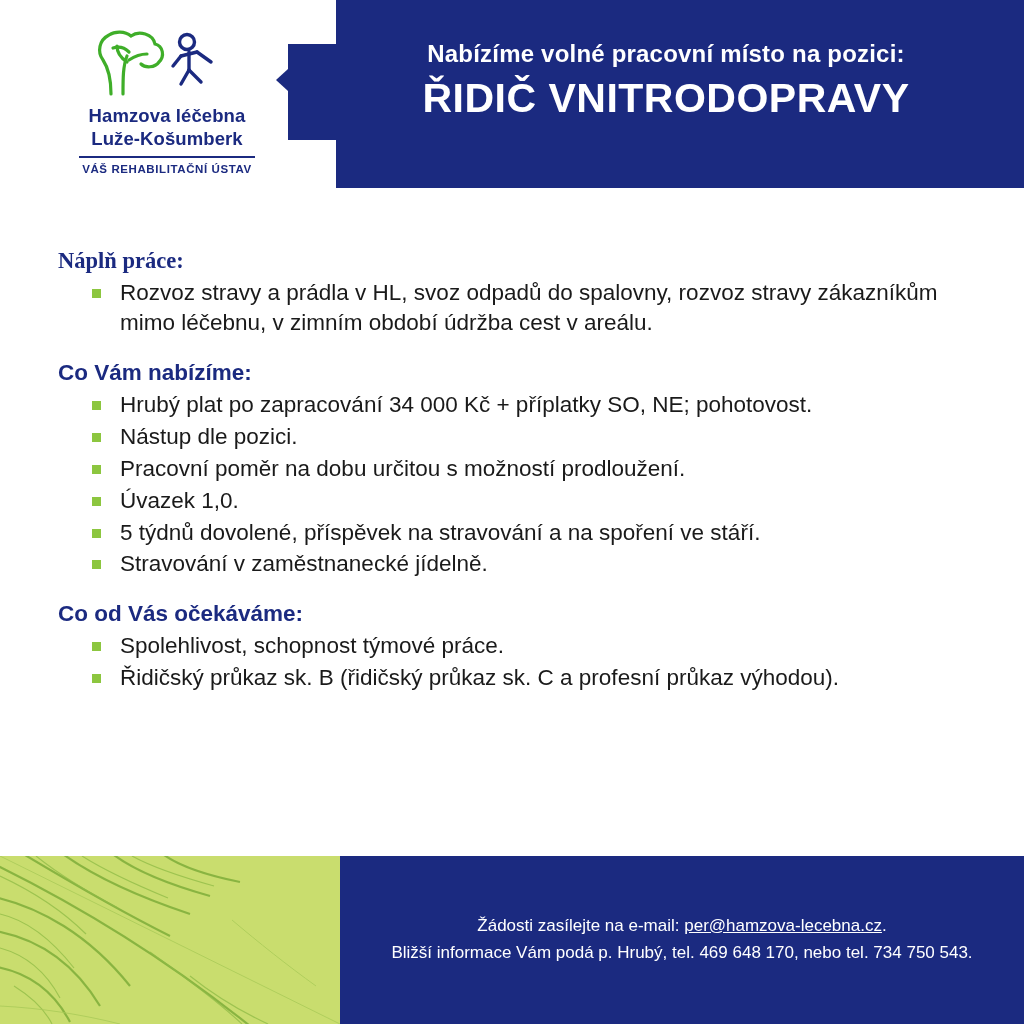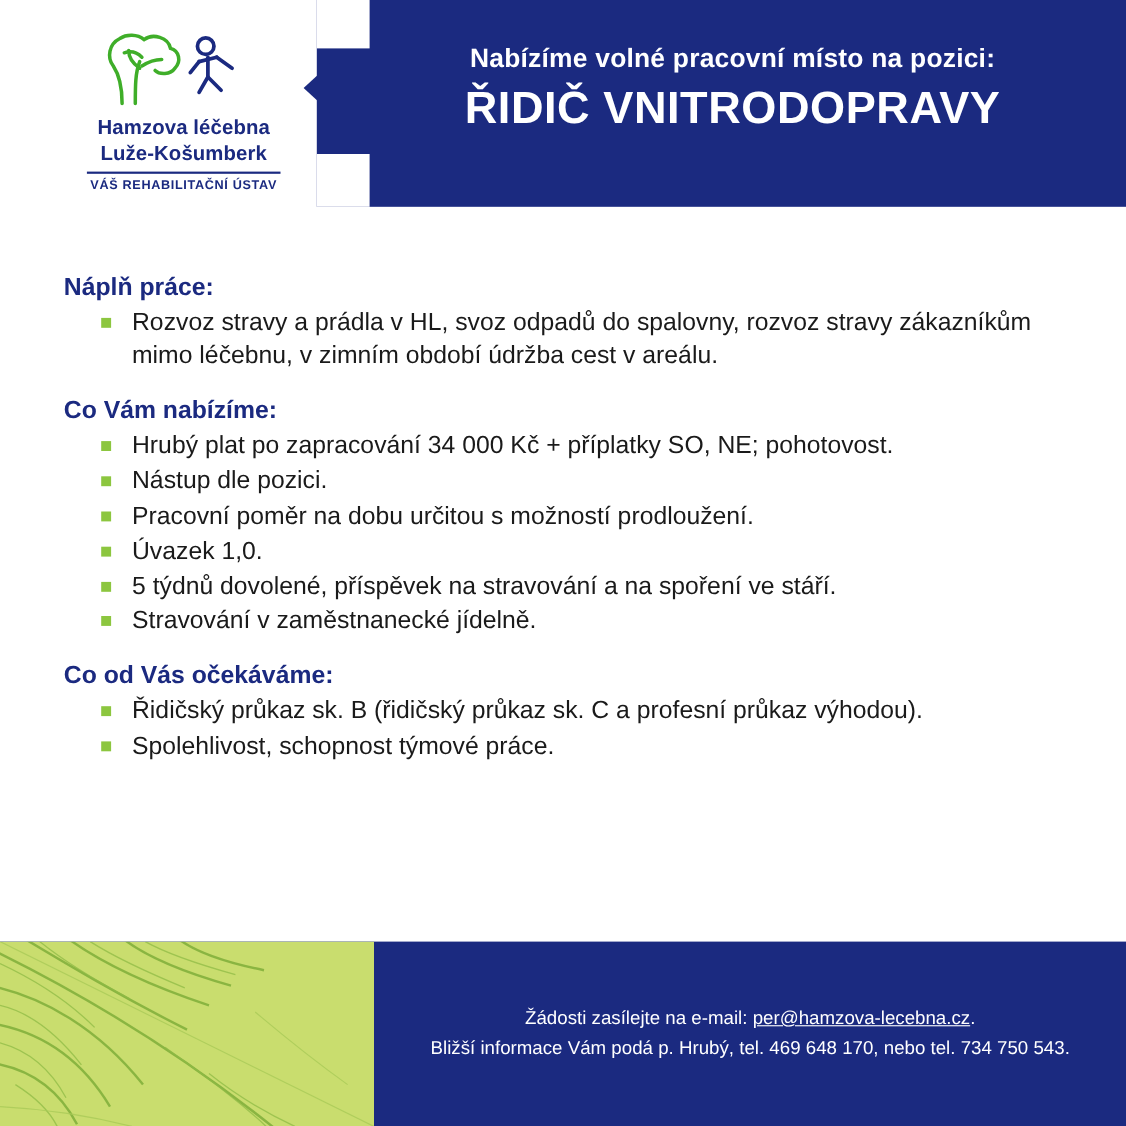--- a/index.html
+++ b/index.html
@@ -117,21 +117,21 @@
     width: 1024px;
     height: 668px;
     padding: 0;
   }
   .section-title {
     color: #1b2a80;
     font-weight: bold;
     font-size: 22.5px;
     margin: 0 0 4px 58px;
   }
-  .sec-1 { margin-top: 60px; }
+  .sec-1 { margin-top: 60px; font-family: Liberation Serif, serif; }
   .sec-2 { margin-top: 22px; }
   .sec-3 { margin-top: 22px; }
 
   ul.bullets {
     list-style: none;
     margin: 0;
     padding: 0 40px 0 92px;
   }
   ul.bullets li {
     position: relative;
@@ -243,22 +243,22 @@
     <li>Hrubý plat po zapracování 34 000 Kč + příplatky SO, NE; pohotovost.</li>
     <li>Nástup dle pozici.</li>
     <li>Pracovní poměr na dobu určitou s možností prodloužení.</li>
     <li>Úvazek 1,0.</li>
     <li>5 týdnů dovolené, příspěvek na stravování a na spoření ve stáří.</li>
     <li>Stravování v zaměstnanecké jídelně.</li>
   </ul>
 
   <div class="section-title sec-3">Co od Vás očekáváme:</div>
   <ul class="bullets">
+    <li>Spolehlivost, schopnost týmové práce.</li>
     <li>Řidičský průkaz sk. B (řidičský průkaz sk. C a profesní průkaz výhodou).</li>
-    <li>Spolehlivost, schopnost týmové práce.</li>
   </ul>
 </div>
 
 <div class="footer">
   <div class="leaf">
     <svg width="340" height="168" viewBox="0 0 340 168" xmlns="http://www.w3.org/2000/svg">
       <rect x="0" y="0" width="340" height="168" fill="#c9dd6e"></rect>
       <g stroke="#7fae3a" stroke-width="2.2" fill="none" opacity="0.85">
         <path d="M-10 6 C60 40 150 90 250 170"></path>
         <path d="M-10 40 C40 50 90 80 130 130"></path>

